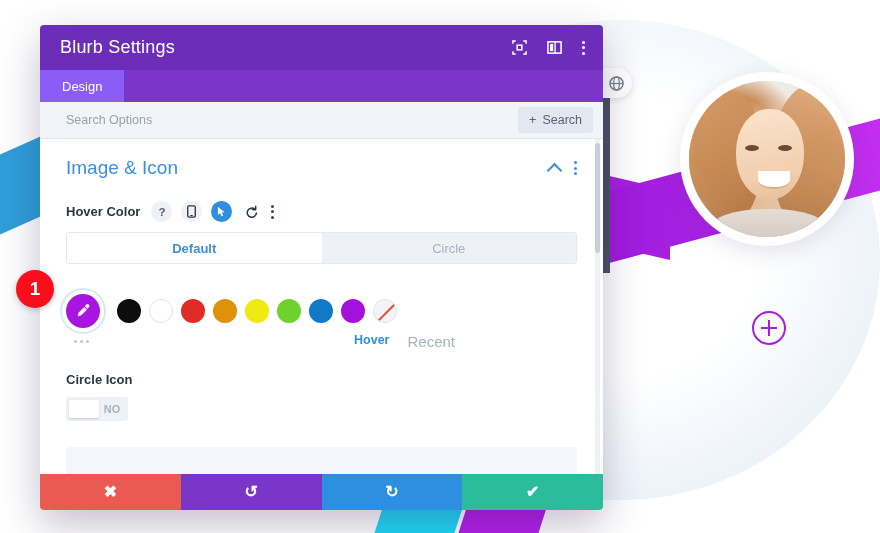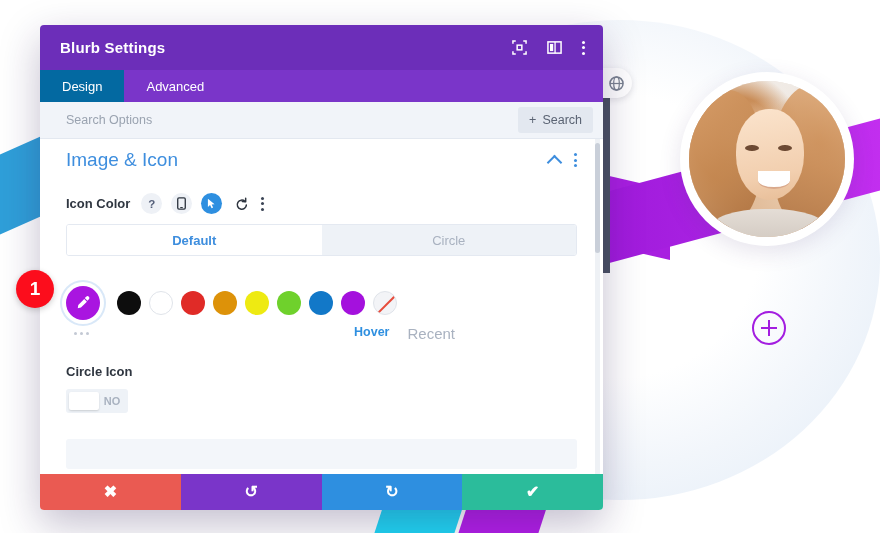--- a/index.html
+++ b/index.html
@@ -202,22 +202,22 @@
   .panel-header {
     height: 45px;
     background: #6c2eb9;
     display: flex;
     align-items: center;
     padding: 0 18px 0 20px;
     flex: 0 0 auto;
   }
   .panel-title {
     color: #ffffff;
-    font-size: 15px;
-    font-weight: bold;
+    font-size: 18px;
+    font-weight: normal;
     letter-spacing: .2px;
     flex: 1;
   }
   .header-icons {
     display: flex;
     align-items: center;
     gap: 20px;
   }
   .hicon { cursor: pointer; display: flex; align-items: center; }
 
@@ -230,21 +230,21 @@
   }
   .tab {
     padding: 0 22px;
     display: flex;
     align-items: center;
     color: #ffffff;
     font-size: 13px;
     cursor: pointer;
     white-space: nowrap;
   }
-  .tab.active { background: #0369a1; }
+  .tab.active { background: #8b5cf6; }
 
   .searchbar {
     height: 37px;
     background: #f1f4f9;
     border-bottom: 1px solid #e3e8f0;
     display: flex;
     align-items: center;
     padding: 0 10px 0 26px;
     flex: 0 0 auto;
   }
@@ -268,21 +268,21 @@
     padding: 6px 11px;
     display: flex;
     align-items: center;
     gap: 6px;
     cursor: pointer;
   }
 
   .panel-body {
     flex: 1 1 auto;
     background: #ffffff;
-    padding: 10px 26px 10px 26px;
+    padding: 18px 26px 10px 26px;
     position: relative;
     overflow: hidden;
   }
 
   .section-head {
     display: flex;
     align-items: center;
     margin-bottom: 22px;
   }
   .section-title {
@@ -571,21 +571,20 @@
       <span class="kebab white">
         <i></i>
           <i></i>
           <i></i>
       </span>
     </div>
   </div>
 
   <div class="tabs">
     <div class="tab active">Design</div>
-    <div class="tab">Advanced</div>
   </div>
 
   <div class="searchbar">
     <input class="search-input" type="text" placeholder="Search Options" style="">
     <button class="filter-btn">
       <span>+</span>
       <span>Search</span>
     </button>
   </div>
 
@@ -597,21 +596,21 @@
         <span class="chev"></span>
         <span class="kebab">
             <i></i>
             <i></i>
             <i></i>
           </span>
       </div>
     </div>
 
     <div class="field-label-row">
-      <span class="field-label">Icon Color</span>
+      <span class="field-label">Hover Color</span>
       <span class="ctl-btn">?</span>
       <span class="ctl-btn">
         <svg width="9" height="13" viewBox="0 0 10 14">
           <rect x="0.8" y="0.8" width="8.4" height="12.4" rx="1.4" fill="none" stroke="#2f3640" stroke-width="1.5"></rect>
           <line x1="3.6" y1="11.4" x2="6.4" y2="11.4" stroke="#2f3640" stroke-width="1.2"></line>
         </svg>
       </span>
       <span class="ctl-btn active">
         <svg width="9" height="11" viewBox="0 0 10 12">
           <path d="M1 0.6 L1 10 L3.4 7.6 L5.1 11.2 L6.8 10.4 L5.2 7 L8.4 6.8 Z" fill="#ffffff"></path>

